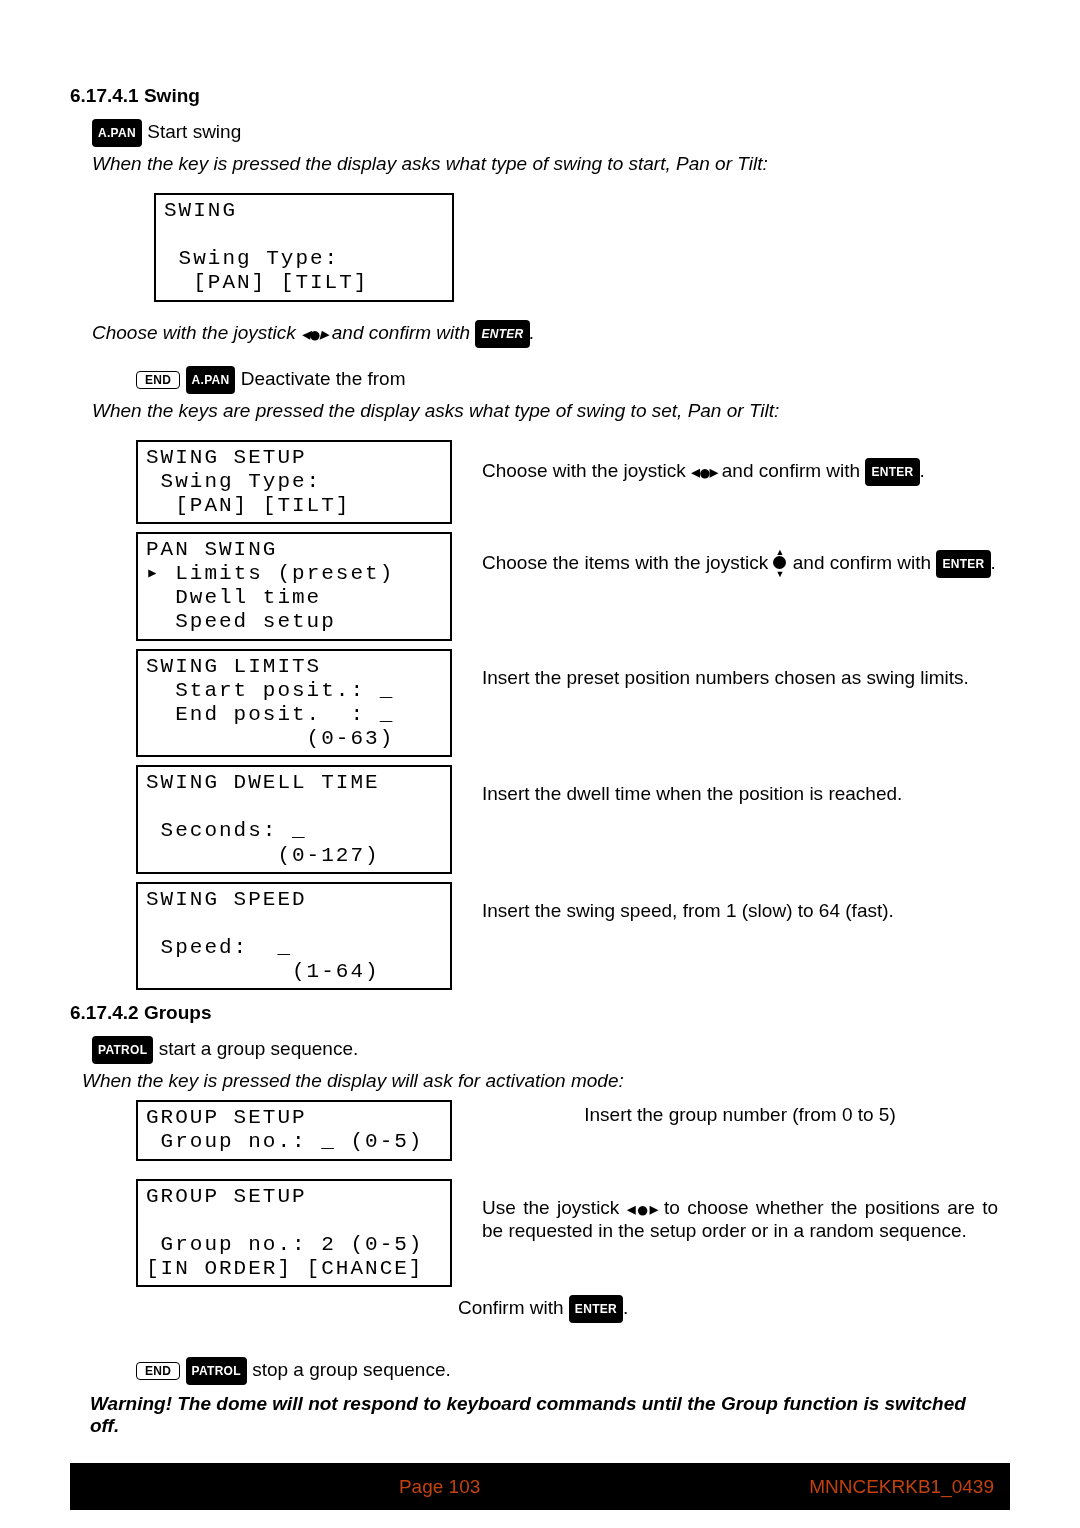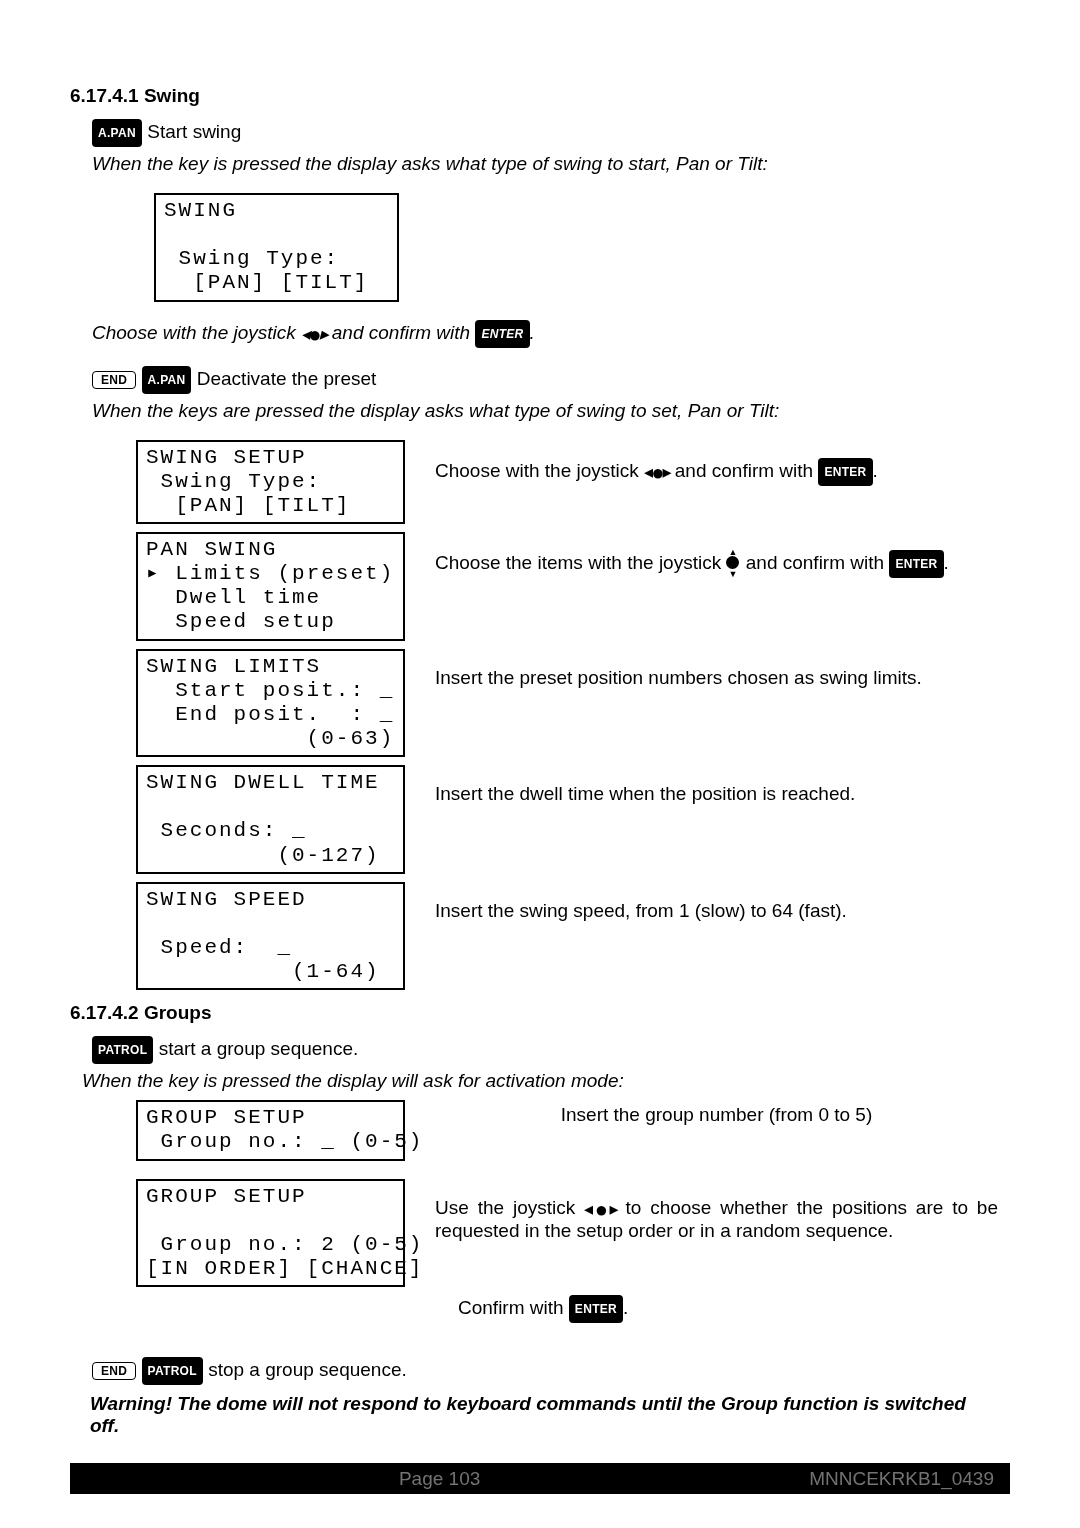--- a/index.html
+++ b/index.html
@@ -38,68 +38,69 @@
     background: #fff;
     color: #000;
     font-weight: bold;
     font-size: 12px;
     border: 1px solid #000;
     border-radius: 4px;
     padding: 1px 8px;
     vertical-align: 1px;
     letter-spacing: 0.3px;
     line-height: 14px;
+    margin-left: 44px;
   }
   .joy-h { font-size: 18px; vertical-align: -1px; letter-spacing: -2px;}
   .joy-h .dot { font-size: 22px; line-height: 0; vertical-align: -2px; }
   .lcd {
     border: 2px solid #000;
     font-family: "Courier New", monospace;
     font-size: 21px;
     letter-spacing: 2px;
     line-height: 1.15;
     white-space: pre;
     padding: 4px 8px;
     box-sizing: border-box;
   }
   .display-center {
-    width: 245px;
+    width: 300px;
     margin: 8px 0 18px 84px;
   }
   .pair-row {
     display: flex;
     align-items: flex-start;
     margin: 8px 0 8px 0;
     gap: 30px;
   }
   .pair-row .lcd {
-    width: 269px;
+    width: 316px;
     margin-left: 66px;
   }
   .pair-row .desc {
     flex: 1;
     padding-top: 18px;
     padding-right: 12px;
   }
   .desc.justify { text-align: justify; }
   .line-with-buttons { margin: 6px 0 6px 22px; }
   .warning { font-style: italic; font-weight: bold; margin: 8px 22px 0 20px; }
   .footer {
     position: absolute;
     bottom: 28px;
     left: 70px;
     right: 70px;
     height: 36px;
     border-top: 1px solid #000;
   }
   .footer-bar {
     background: #000;
-    color: #737373;
+    color: #c2410c;
     display: flex;
-    height: 30px;
+    height: 46px;
     align-items: center;
     font-size: 19px;
   }
   .footer-bar .center { flex: 1; text-align: center; }
   .footer-bar .right { padding-right: 16px; }
   
   .joy-v {
     display: inline-block;
     position: relative;
     width: 14px;
@@ -145,21 +146,21 @@
  Swing Type:
   [PAN] [TILT]</div>
 
   <div class="para">
     <span>Choose with the joystick </span><span class="joy-h">◂<span class="dot">●</span>▸</span><span> and confirm with </span><span class="btn">ENTER</span><span>.</span>
   </div>
 
   <div class="line-with-buttons">
     <span class="btn-outline">END</span>
     <span class="btn">A.PAN</span>
-    <span>Deactivate the preset</span>
+    <span>Deactivate the from</span>
   </div>
 
 
   <div class="para">When the keys are pressed the display asks what type of swing to set, Pan or Tilt:</div>
 
   <div class="pair-row">
     <div class="lcd">SWING SETUP
  Swing Type:
   [PAN] [TILT]</div>
     <div class="desc">

